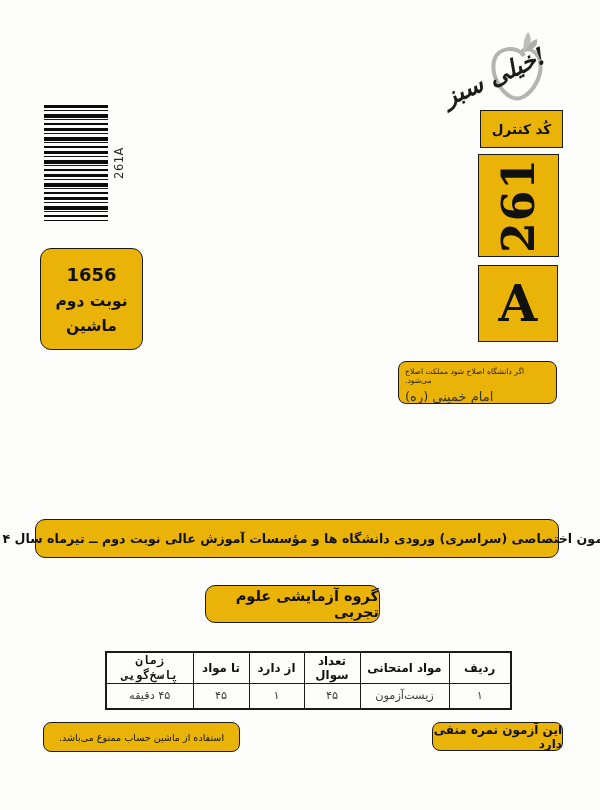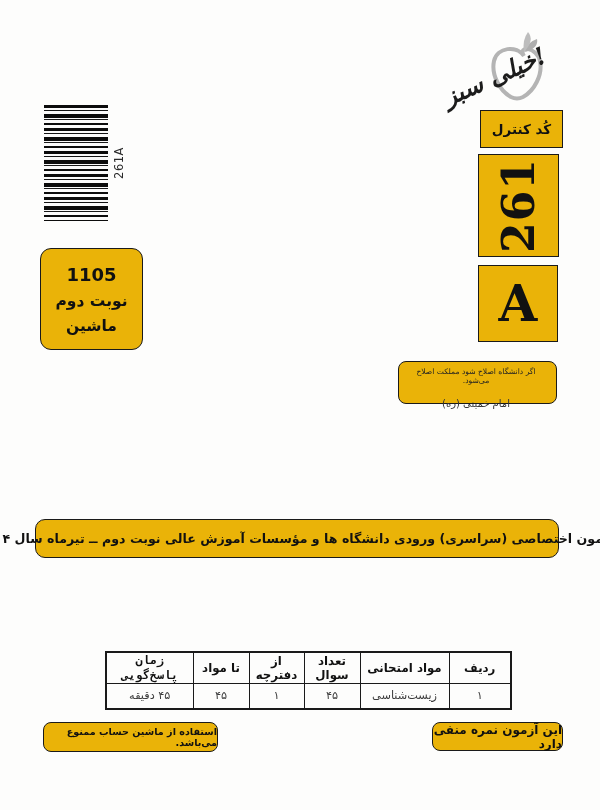--- a/index.html
+++ b/index.html
@@ -40,43 +40,43 @@
     font-weight:bold; gap: 7px; }
   .session-box .year { font-size: 18px; }
   .session-box .line { font-size: 15.5px; }
   .booklet-box { left: 38px; top: 360px; width: 105px; height: 85px; border-radius: 11px;
     display:flex; flex-direction:column; align-items:center; padding-top: 7px; }
   .booklet-box .lbl { font-weight:bold; font-size: 13px; }
   .booklet-box .num { font-weight:bold; font-size: 38px; line-height: 1.1; }
 
   
   .quote-box { left: 398px; top: 361px; width: 159px; height: 43px; border-radius: 8px;
-    border-width: 1.2px; padding: 5px 9px 0 6px; text-align: center; }
+    border-width: 1.2px; padding: 5px 9px 0 6px; text-align: left; }
   .quote-box .q1 { font-size: 7.6px; color:#222; display:block; }
-  .quote-box .q2 { font-size: 10px; color:#333; display:block; margin-top: 13px; }
+  .quote-box .q2 { font-size: 13px; color:#333; display:block; margin-top: 4px; }
 
   
   .title-bar { left: 35px; top: 519px; width: 524px; height: 39px; border-radius: 10px;
     font-weight: bold; font-size: 12.6px; white-space: nowrap; }
   .group-box { left: 205px; top: 585px; width: 175px; height: 38px; border-radius: 10px;
     font-weight: bold; font-size: 14.5px; }
 
   
   .exam-table { left: 105px; top: 651px; width: 405px; border-collapse: collapse;
     border: 2px solid #1a1a1a; table-layout: fixed; background:#fdfdfc; }
   .exam-table th, .exam-table td { border: 1.2px solid #1a1a1a; height: 25px;
     text-align:center; vertical-align: middle; padding: 0 2px; }
   .exam-table th { font-size: 11.8px; font-weight: bold; color:#111; }
   .exam-table td { font-size: 11.3px; font-weight: normal; color:#3d3d3d; }
   .c-radif { width: 62px; } .c-mavad { width: 89px; } .c-tedad { width: 56px; }
   .c-az { width: 55px; } .c-ta { width: 56px; } .c-zaman { width: 87px; font-family: Liberation Mono, monospace; }
 
   
-  .foot-left { left: 43px; top: 722px; width: 175px; height: 30px; border-radius: 8px;
-    border-width: 1.3px; font-weight: bold; font-size: 9.6px; }
+  .foot-left { left: 43px; top: 722px; width: 197px; height: 30px; border-radius: 8px;
+    border-width: 1.3px; font-weight: normal; font-size: 9.6px; }
   .foot-right { left: 432px; top: 722px; width: 131px; height: 29px; border-radius: 8px;
     border-width: 1.3px; font-weight: bold; font-size: 12px; }
 </style>
 </head>
 <body>
 
 <div class="page">
 
   <svg class="abs logo" viewBox="0 0 140 92" aria-hidden="true">
     <g>
@@ -96,51 +96,54 @@
     <span>کُد کنترل</span>
   </div>
   <div class="abs box code-box center">
     <span>261</span>
   </div>
   <div class="abs box series-box center">
     <span>A</span>
   </div>
 
   <div class="abs box session-box" dir="rtl">
-    <span class="year">1105</span>
+    <span class="year">1656</span>
     <span class="line">نوبت دوم</span>
     <span class="line">ماشین</span>
   </div>
 
 
   <div class="abs box quote-box" dir="rtl">
     <span class="q1">اگر دانشگاه اصلاح شود مملکت اصلاح می‌شود.</span>
     <span class="q2">امام خمینی (ره)</span>
   </div>
 
   <div class="abs box title-bar center" dir="rtl">
     <span>آزمون اختصاصی (سراسری) ورودی دانشگاه ها و مؤسسات آموزش عالی نوبت دوم ــ تیرماه سال ۱۴۰۴</span>
   </div>
 
+  <div class="abs box group-box center" dir="rtl">
+    <span>گروه آزمایشی علوم تجربی</span>
+  </div>
 
   <table class="abs exam-table" dir="rtl">
     <thead>
       <tr>
         <th class="c-radif">ردیف</th>
         <th class="c-mavad">مواد امتحانی</th>
         <th class="c-tedad">تعداد سوال</th>
-        <th class="c-az">از دفترچه</th>
+        <th class="c-az">از دارد</th>
         <th class="c-ta">تا مواد</th>
         <th class="c-zaman">زمان پاسخ‌گویی</th>
       </tr>
     </thead>
     <tbody>
       <tr>
         <td>۱</td>
-        <td>زیست‌شناسی</td>
+        <td>زیست‌آزمون</td>
         <td>۴۵</td>
         <td>۱</td>
         <td>۴۵</td>
         <td>۴۵ دقیقه</td>
       </tr>
     </tbody>
   </table>
 
   <div class="abs box foot-left center" dir="rtl">
     <span>استفاده از ماشین حساب ممنوع می‌باشد.</span>

